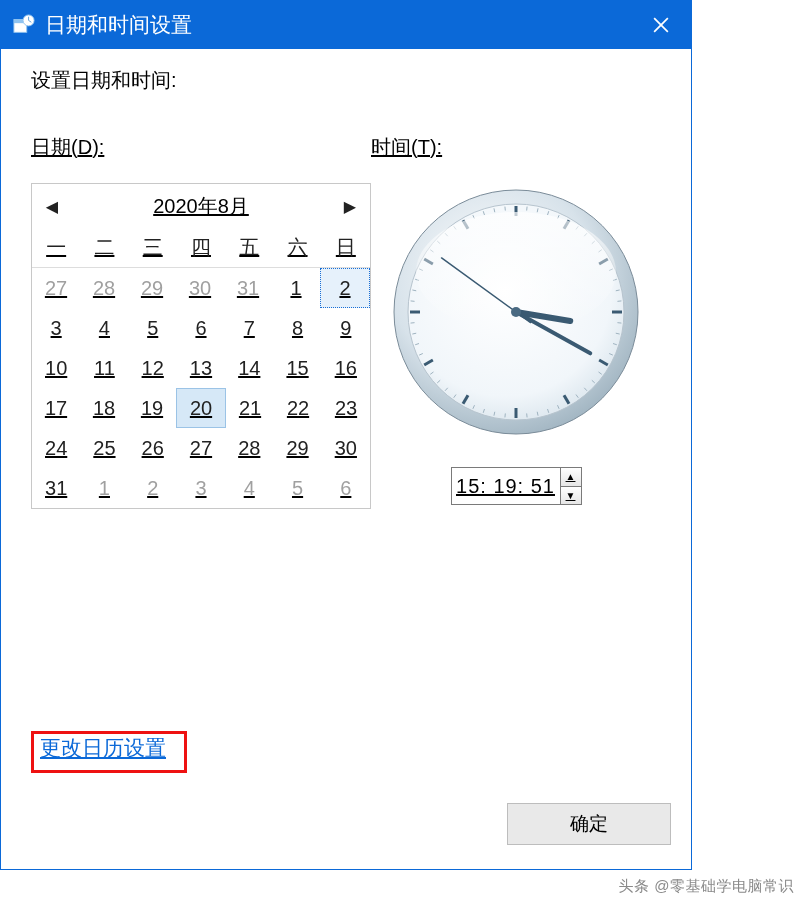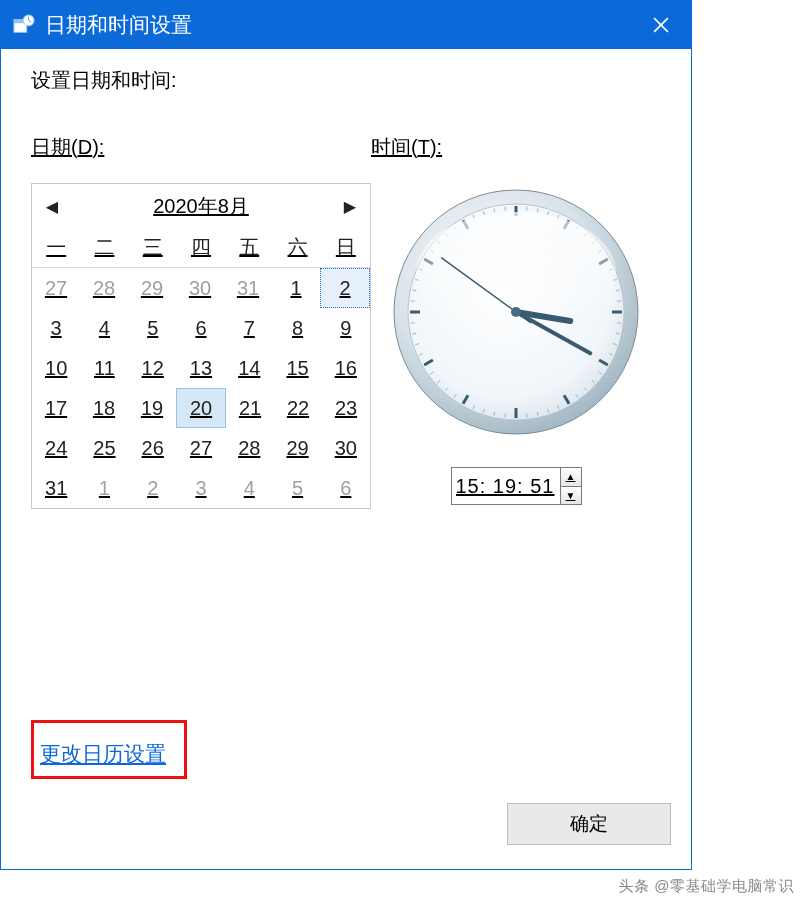--- a/index.html
+++ b/index.html
@@ -107,44 +107,44 @@
   .time-spinner{
     margin-top:30px;
     display:flex; align-items:stretch;
     border:1px solid #7a7a7a;
     height:38px;
   }
   .time-input{
     border:none; outline:none;
     font-family: Tahoma, sans-serif;
     font-size:20px;
-    text-align:left;
+    text-align:center;
     padding: 2px 4px;
     width:108px;
     letter-spacing: 1px;
   }
   .spin-btns{
     display:flex; flex-direction:column;
     border-left:1px solid #7a7a7a;
   }
   .spin-btn{
     flex:1; width:20px;
     display:flex;align-items:center;justify-content:center;
     font-size:10px; background:linear-gradient(#fff,#e6e6e6);
     border-bottom:1px solid #7a7a7a;
     cursor:pointer;
   }
   .spin-btn:last-child{border-bottom:none;}
   
   .link-box{
     position:absolute;
     left:30px;
-    bottom:90px;
+    bottom:96px;
     border:3px solid #e11;
-    padding: 17px 18px 8px 6px;
+    padding: 0 18px 8px 6px;
   }
   .link{
     color:#0b69d8;
     font-size:21px;
     text-decoration: underline;
     cursor:pointer;
   }
   
   .btn-row{
     position:absolute;

